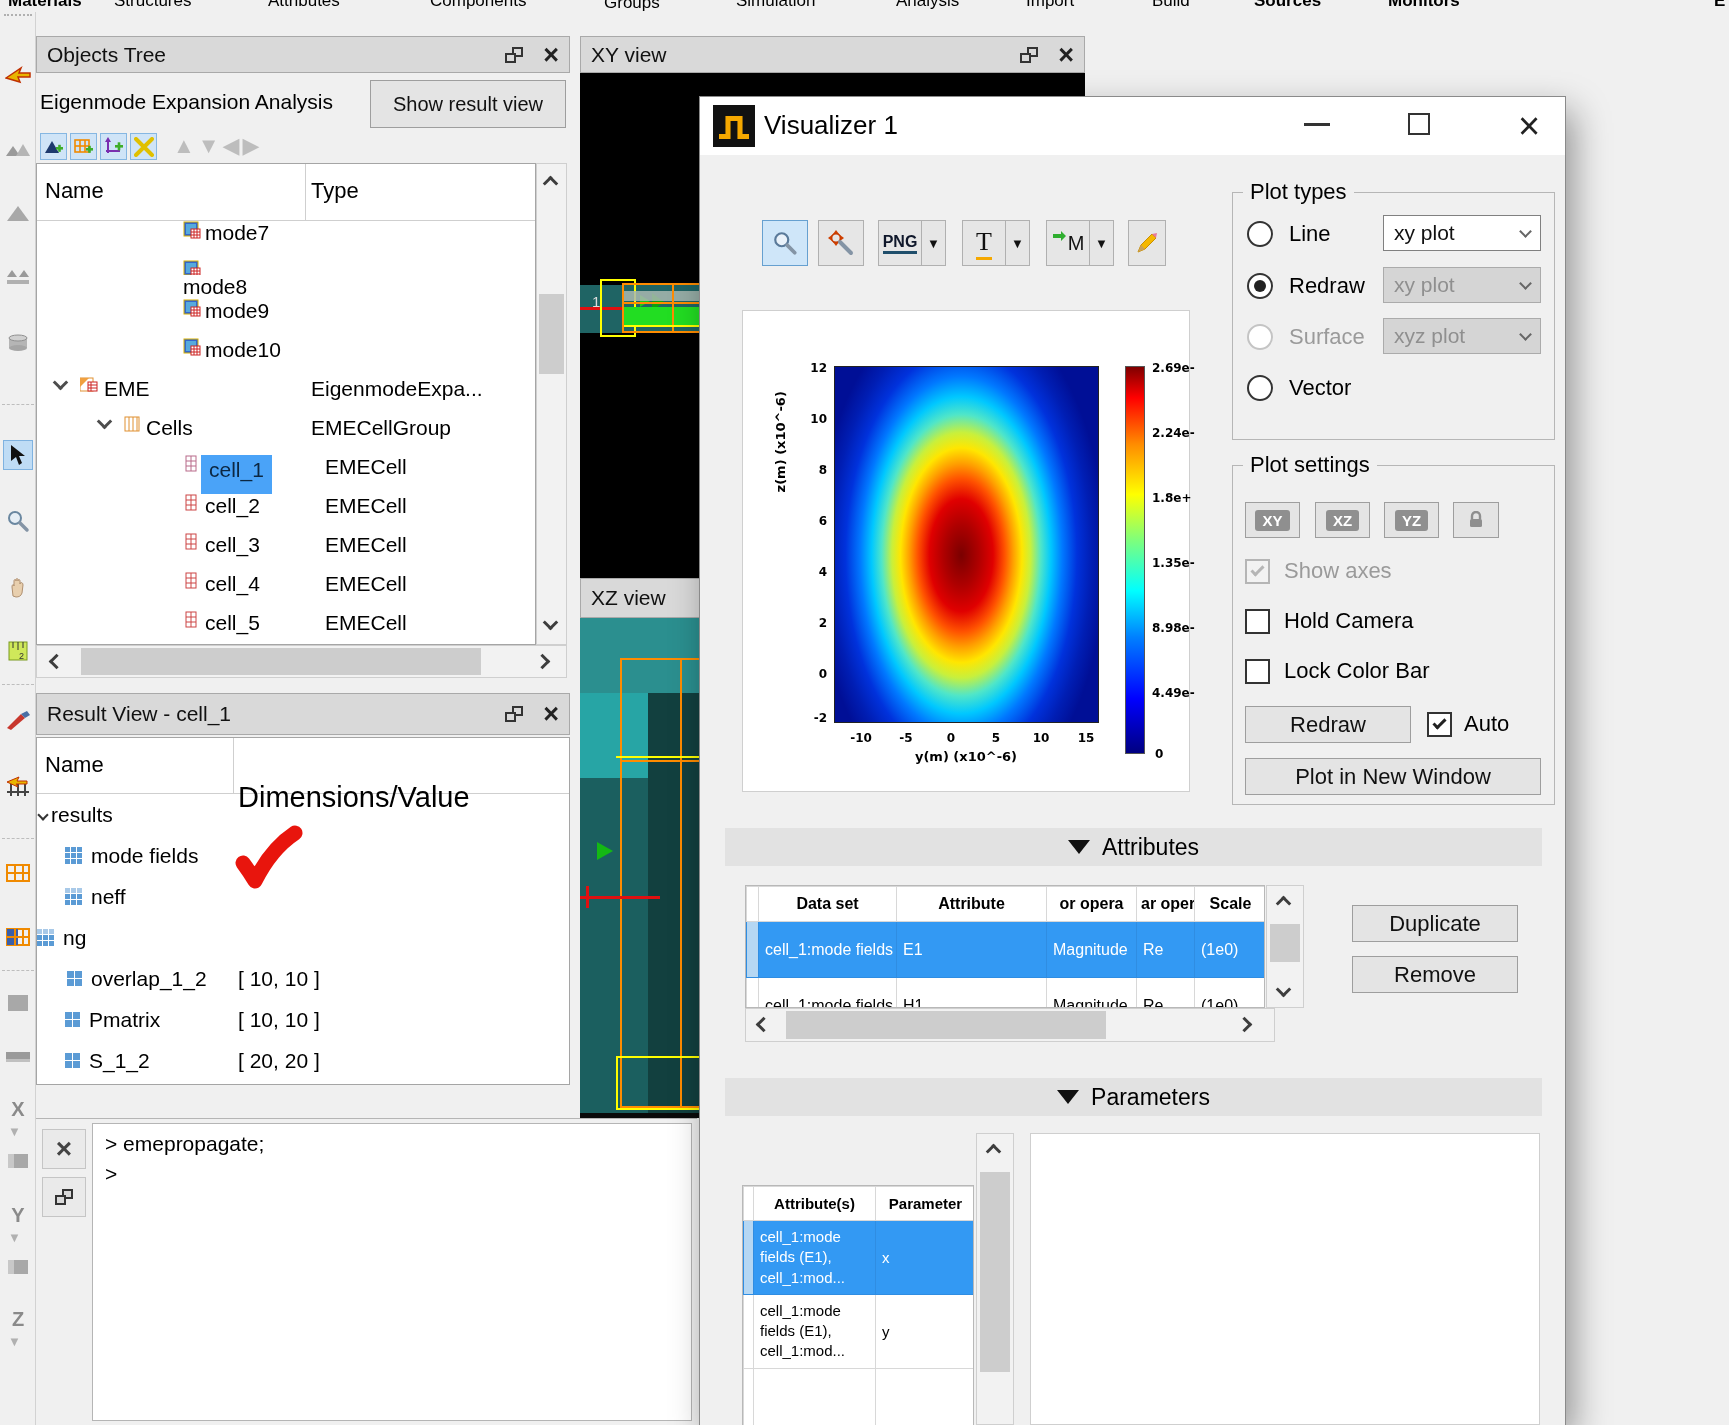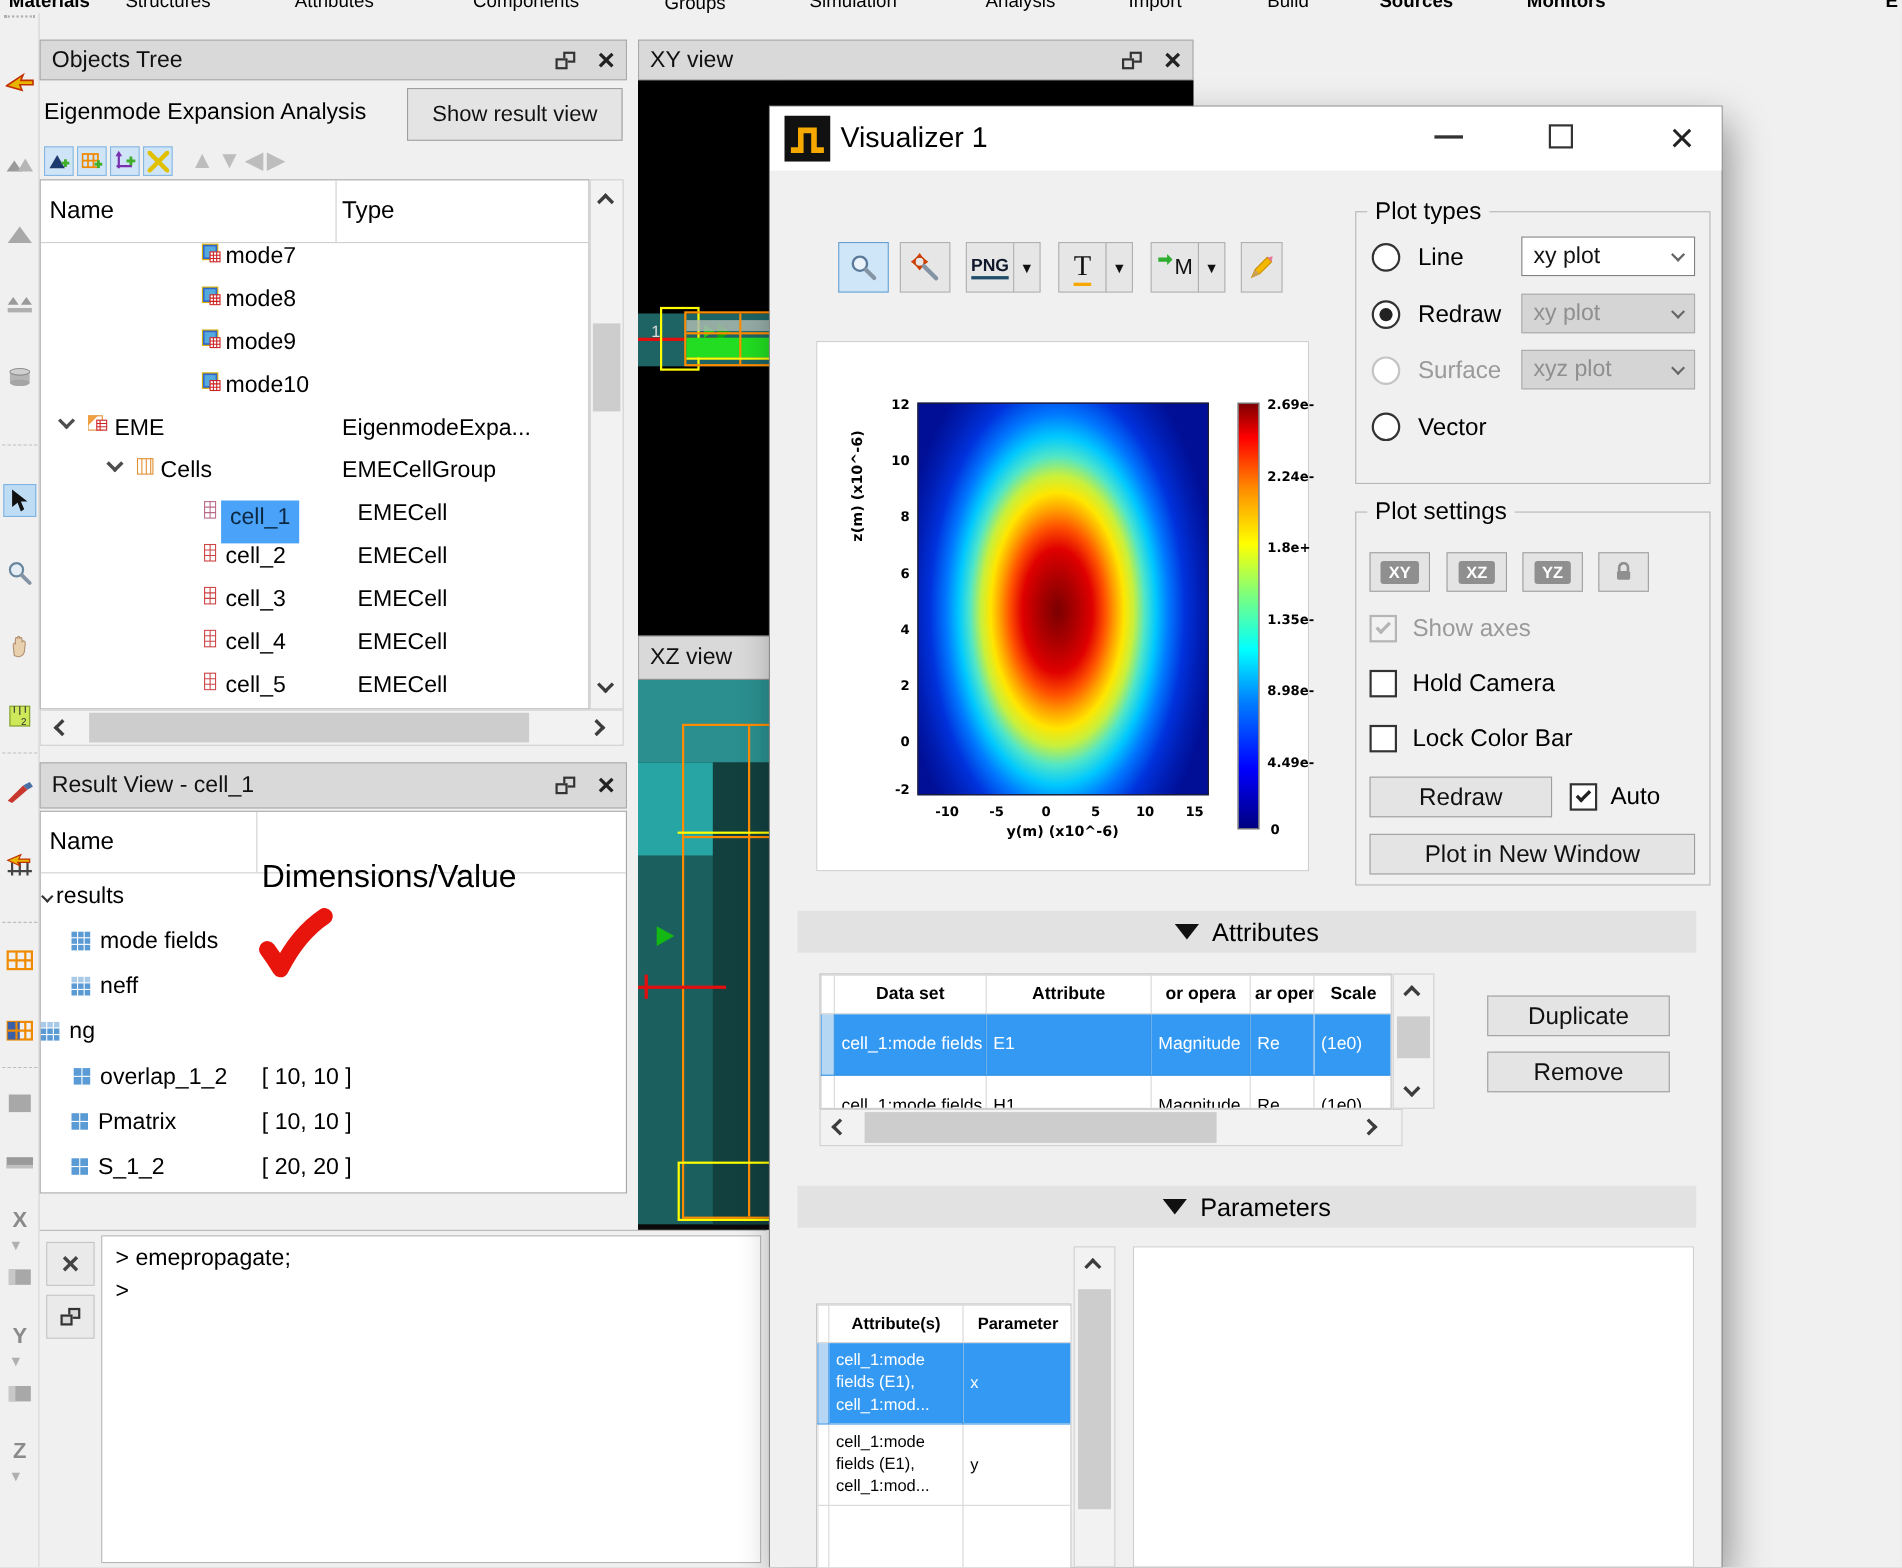--- a/index.html
+++ b/index.html
@@ -293,21 +293,21 @@
           <rect x="1" y="1" width="14" height="14" fill="#3366cc" stroke="#d8b000"></rect>
           <rect x="3" y="3" width="10" height="10" fill="#55aadd"></rect>
           <rect x="8" y="8" width="9" height="9" fill="#fff" stroke="#cc2222"></rect>
           <line x1="8" y1="11" x2="17" y2="11" stroke="#cc2222"></line>
           <line x1="8" y1="14" x2="17" y2="14" stroke="#cc2222"></line>
           <line x1="11" y1="8" x2="11" y2="17" stroke="#cc2222"></line>
           <line x1="14" y1="8" x2="14" y2="17" stroke="#cc2222"></line>
         </svg>
       <span>mode7</span>
     </div>
-    <div class="tree-row" style="padding-left:146px;">
+    <div class="tree-row" style="padding-left:146px;flex-direction:column;">
       <svg width="18" height="18" style="margin-right:4px;">
           <rect x="1" y="1" width="14" height="14" fill="#3366cc" stroke="#d8b000"></rect>
           <rect x="3" y="3" width="10" height="10" fill="#55aadd"></rect>
           <rect x="8" y="8" width="9" height="9" fill="#fff" stroke="#cc2222"></rect>
           <line x1="8" y1="11" x2="17" y2="11" stroke="#cc2222"></line>
           <line x1="8" y1="14" x2="17" y2="14" stroke="#cc2222"></line>
           <line x1="11" y1="8" x2="11" y2="17" stroke="#cc2222"></line>
           <line x1="14" y1="8" x2="14" y2="17" stroke="#cc2222"></line>
         </svg>
       <span>mode8</span>

